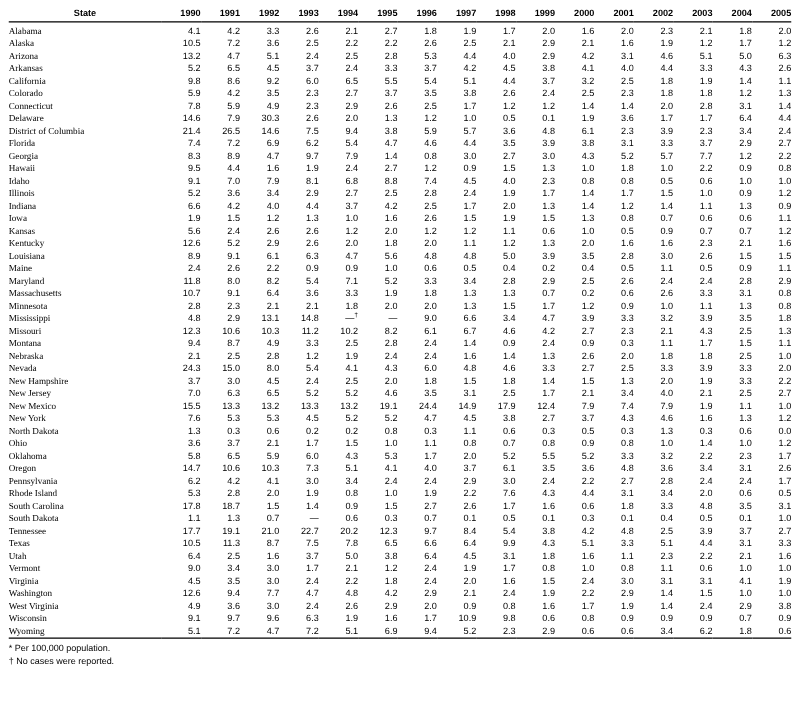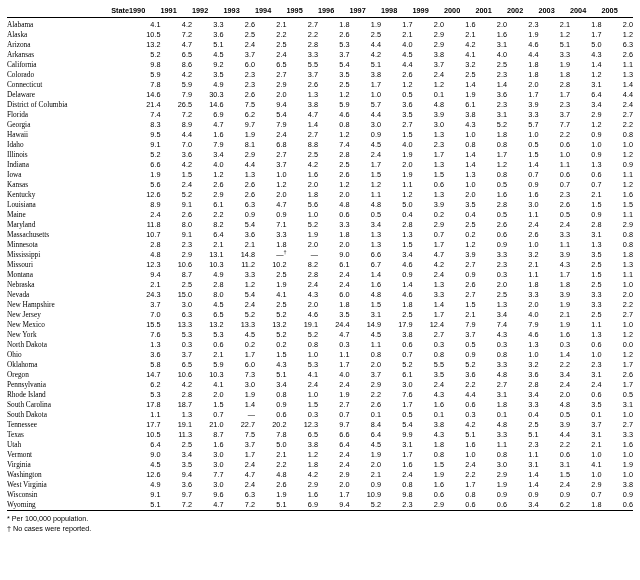--- a/index.html
+++ b/index.html
@@ -29,27 +29,27 @@
   }
   table.data-table {
     width: 100%;
     border-collapse: collapse;
     table-layout: fixed;
     border-bottom: 1px solid #000;
   }
   table.data-table thead th {
     font-size: 7.3px;
     font-weight: 700;
-    text-align: left;
+    text-align: right;
     padding: 3px 0 2px 0;
     border-bottom: 1px solid #000;
     white-space: nowrap;
   }
   table.data-table thead th.state-col {
-    text-align: right;
+    text-align: center;
   }
   table.data-table td {
     font-size: 7.3px;
     line-height: 10px;
     height: 10px;
     padding: 0;
     text-align: right;
     white-space: nowrap;
     overflow: hidden;
   }

